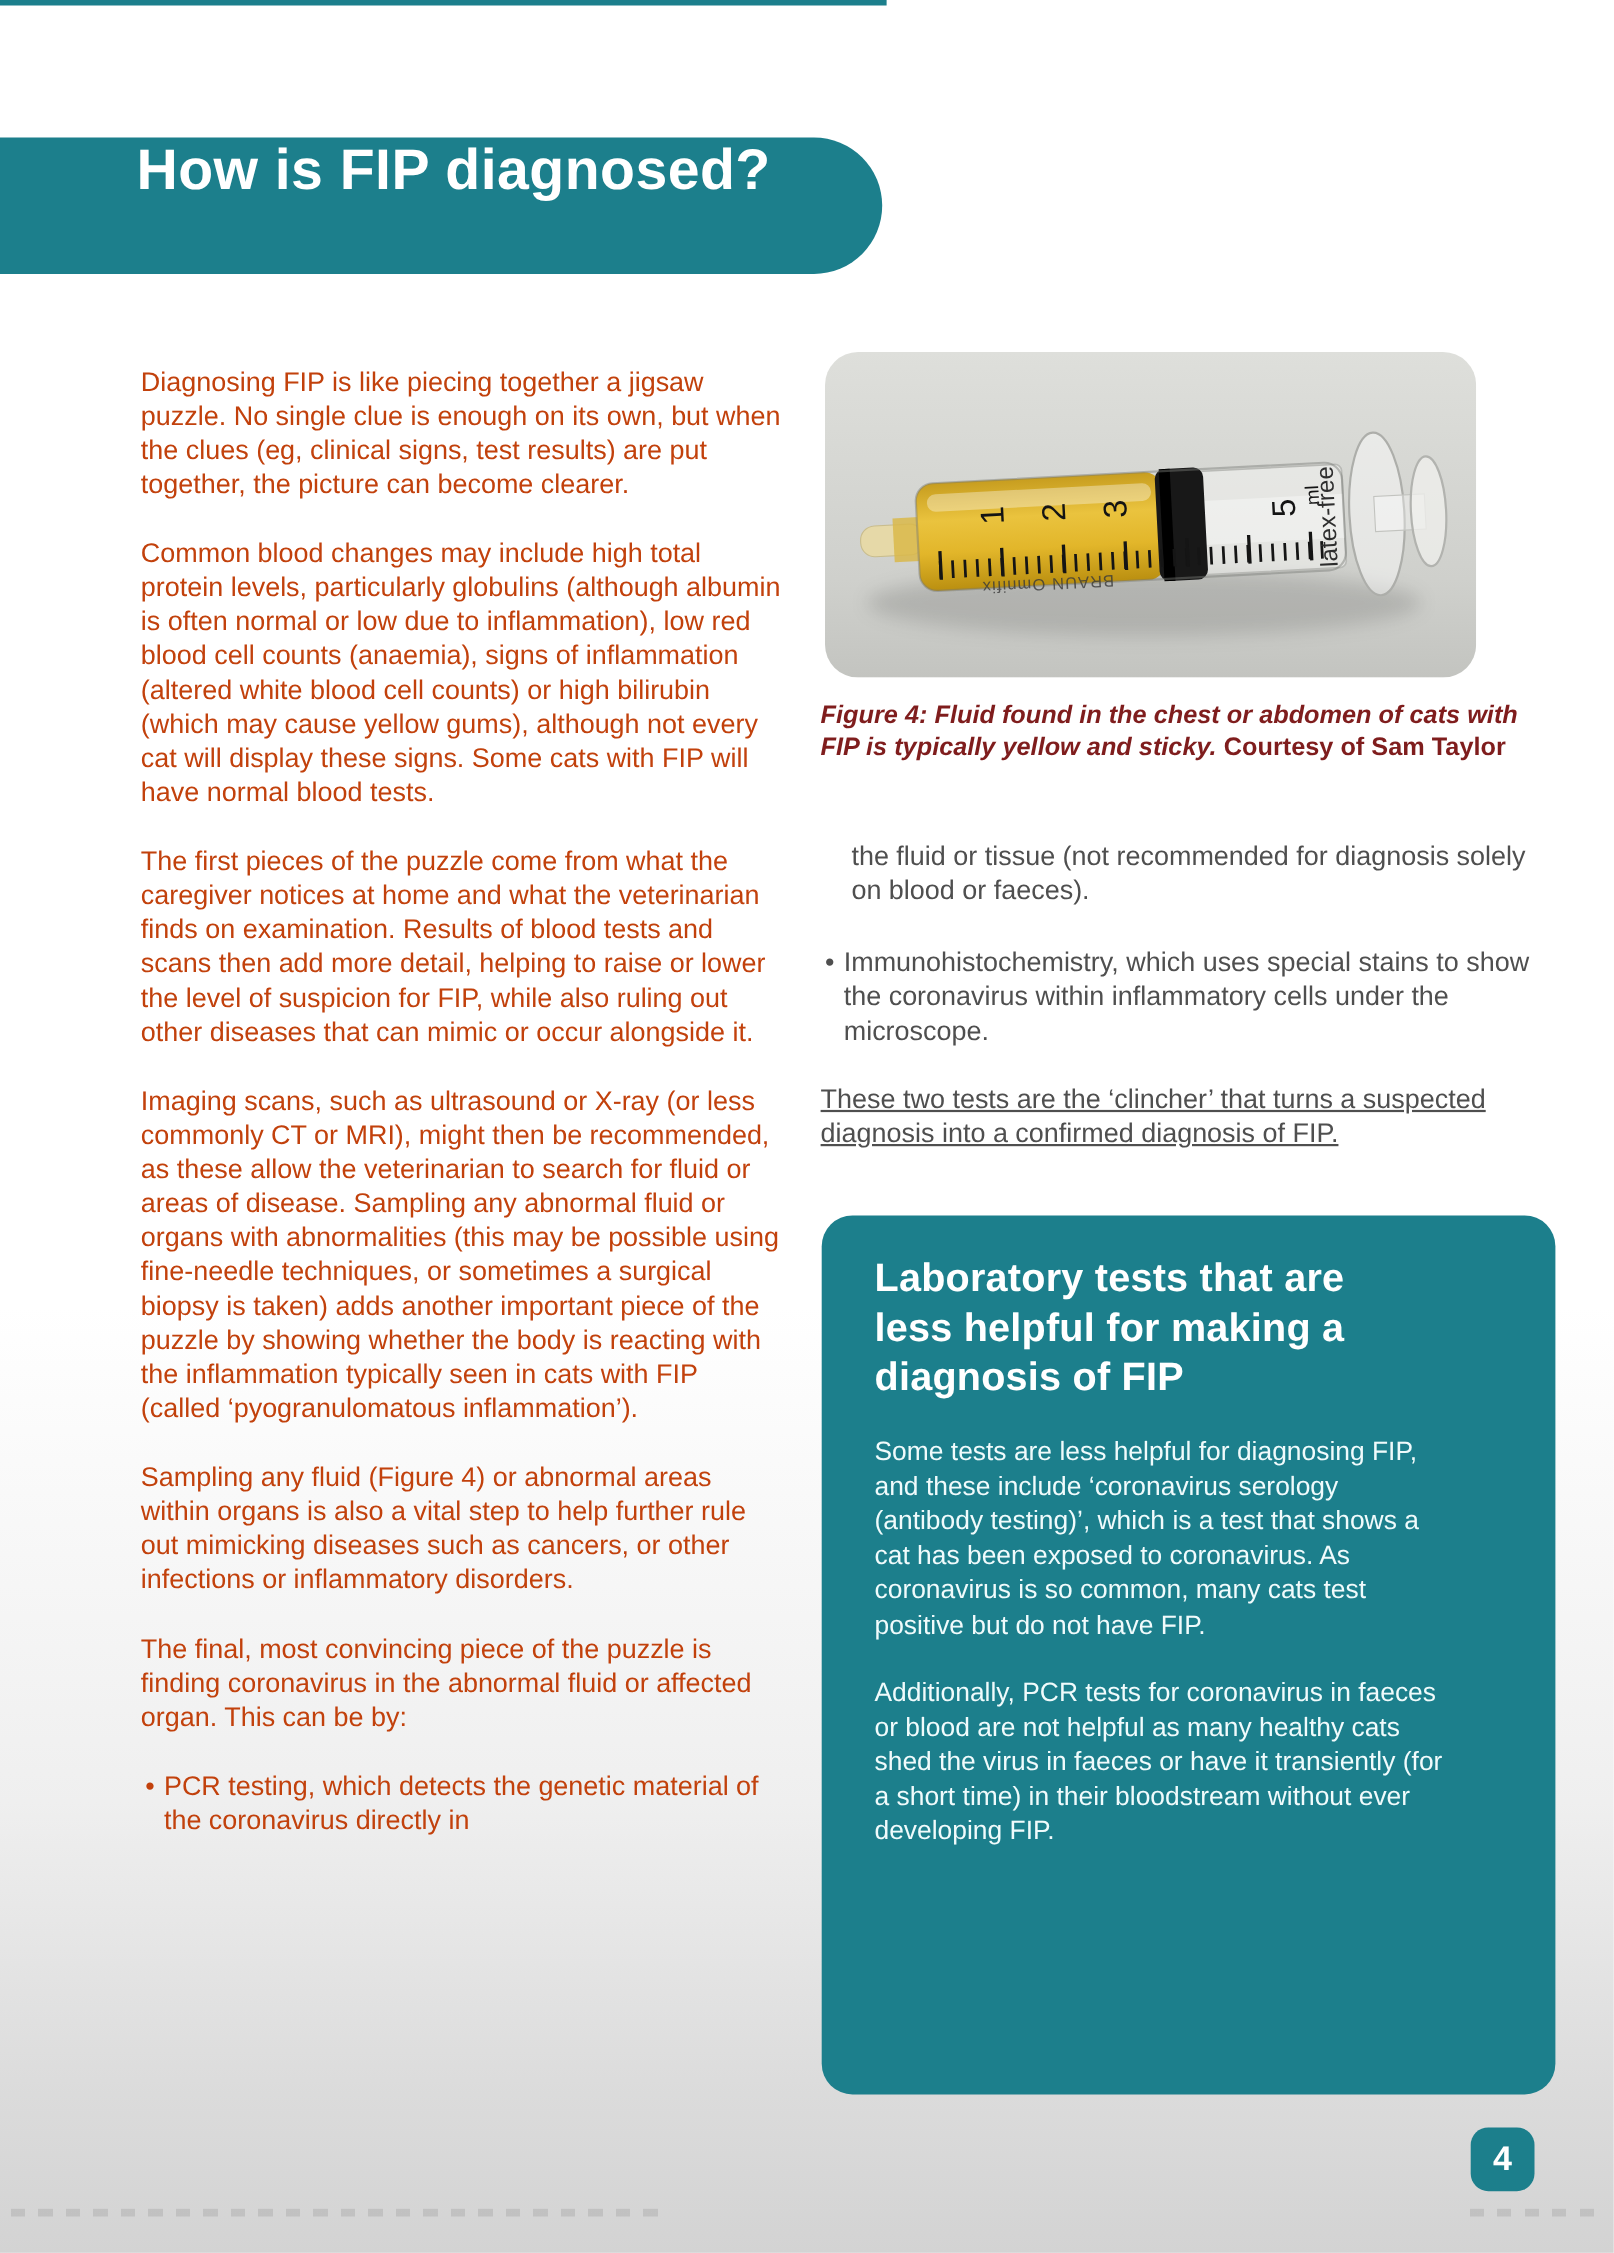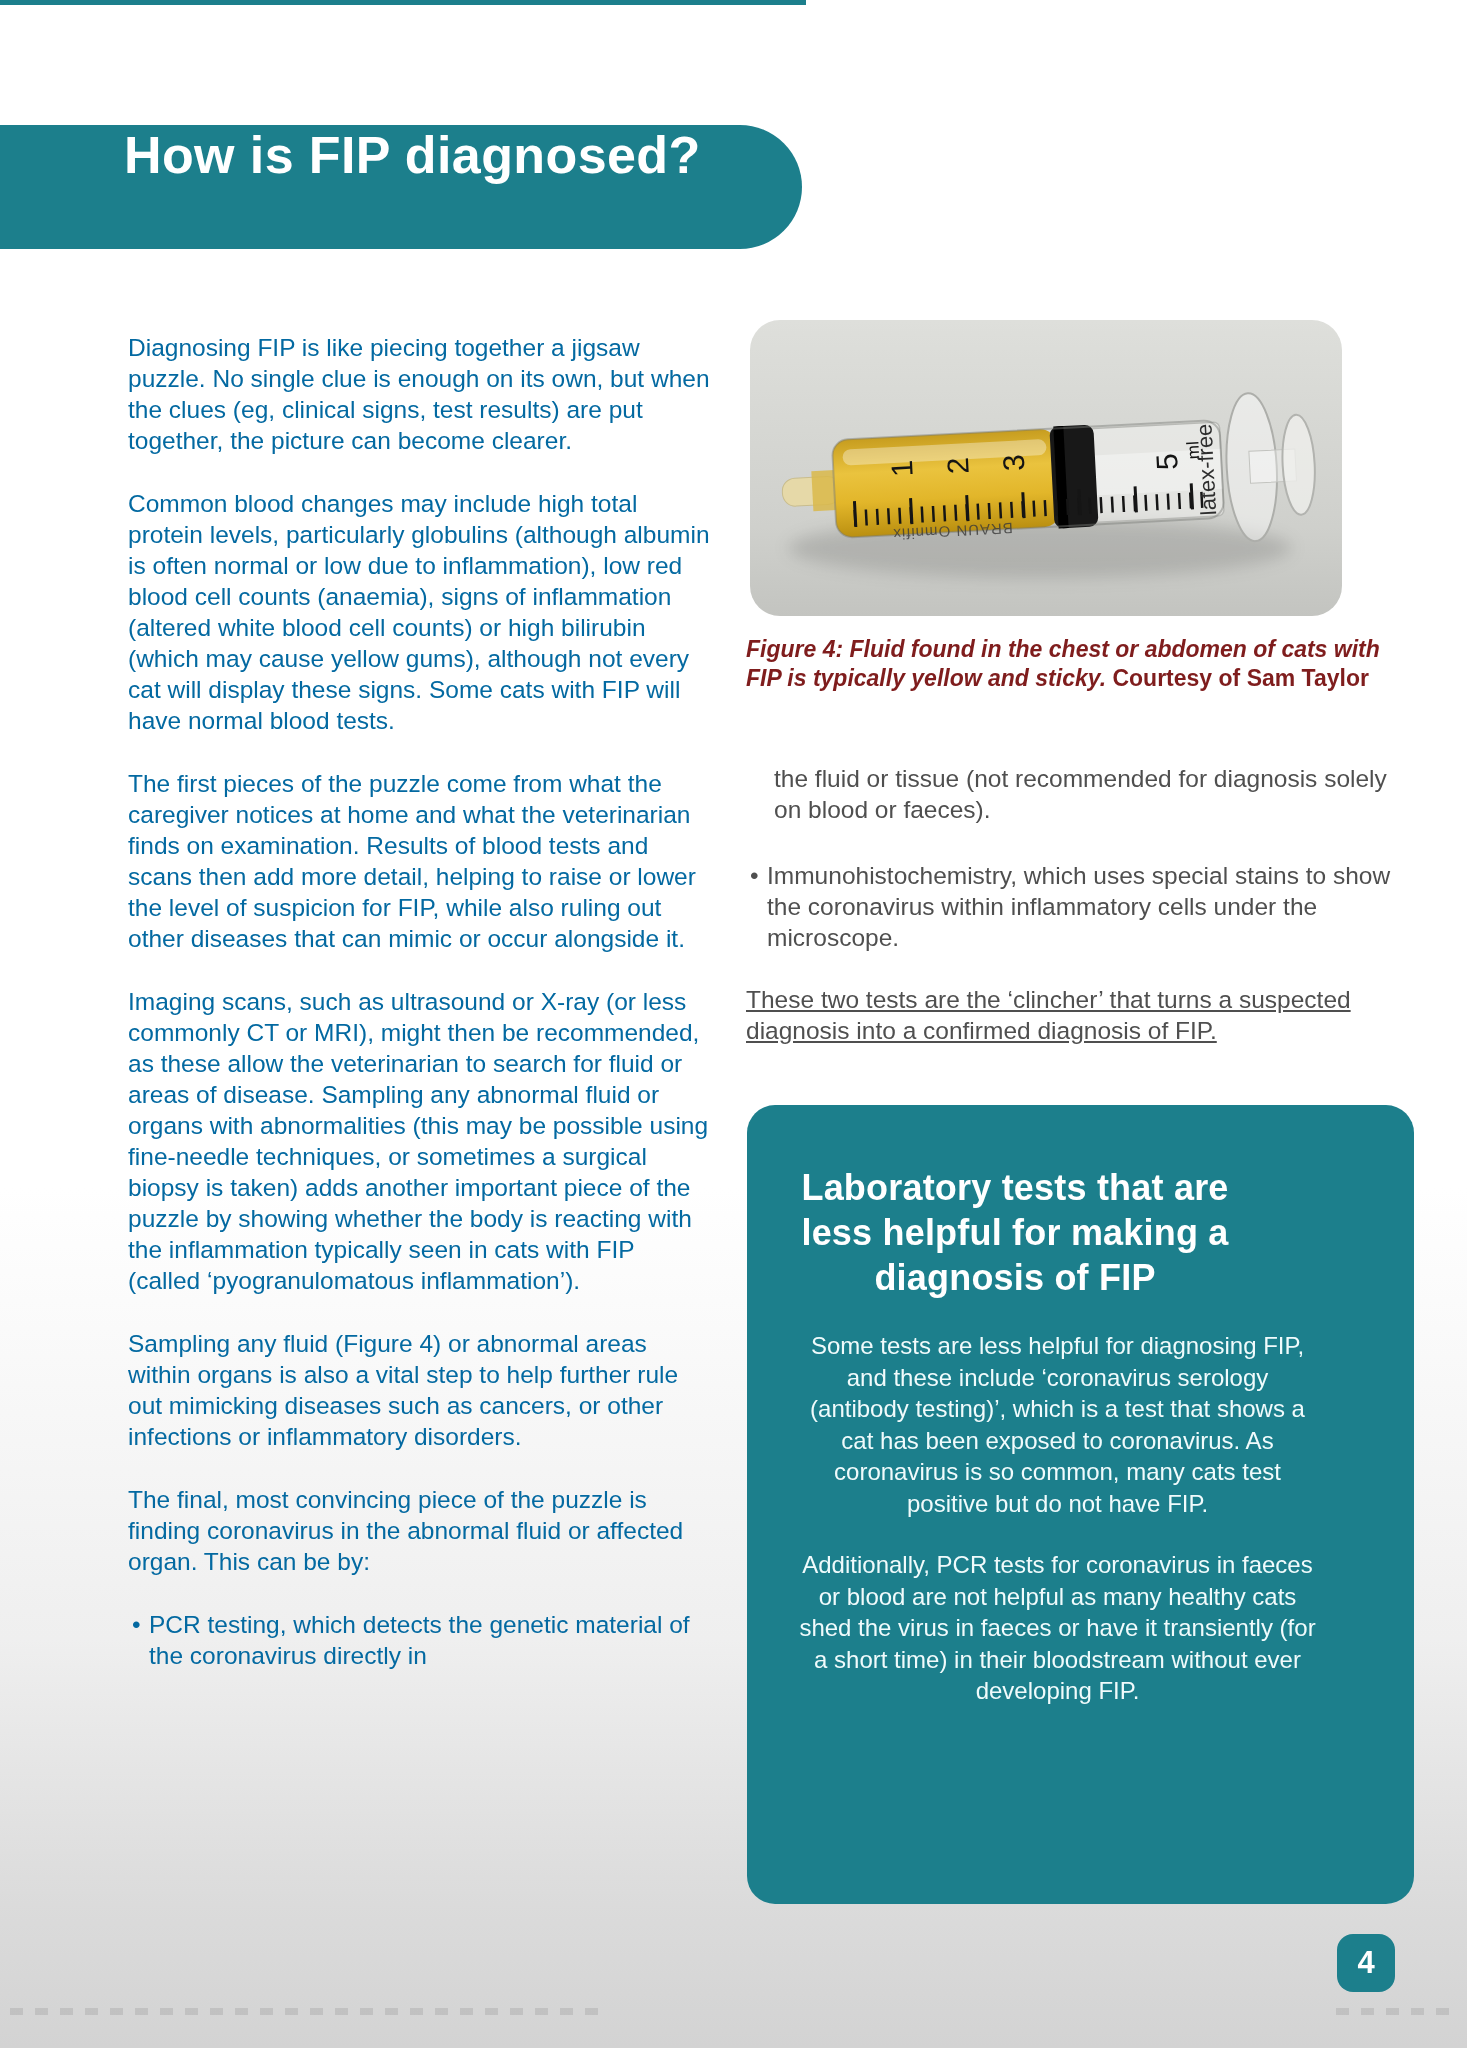--- a/index.html
+++ b/index.html
@@ -18,21 +18,21 @@
     position:absolute;left:0;top:125px;width:802px;height:124px;
     background:#1C7F8C;border-radius:0 62px 62px 0;
     display:flex;align-items:flex-start;
   }
   .banner h1{
     margin:0;padding-left:124px;
     font-size:52px;font-weight:bold;color:#ffffff;letter-spacing:.4px;
   }
   .left-col{
     position:absolute;left:128px;top:332px;width:582px;
-    color:#0369a1;font-size:24.5px;line-height:31px;
+    color:#c2410c;font-size:24.5px;line-height:31px;
   }
   .left-col p{margin:0 0 32px 0;}
   .bullet-item{display:flex;margin:0;}
   .bullet-item .bullet-marker{flex:0 0 21px;padding-left:4px;box-sizing:border-box;}
   .bullet-item .bullet-text{flex:1;}
   .photo-wrap{position:absolute;left:750px;top:320px;width:592px;height:296px;}
   .photo-wrap svg{display:block;}
   .photo-wrap text{font-family:"Liberation Sans",sans-serif;}
   .caption{
     position:absolute;left:746px;top:635px;width:660px;
@@ -41,22 +41,22 @@
   .caption .it{font-style:italic;}
   .right-col{
     position:absolute;left:746px;top:763px;width:666px;
     color:#4F4F4F;font-size:24.5px;line-height:31px;
   }
   .cont-indent{padding-left:28px;}
   .right-col .bullet-item{margin-top:35px;}
   .right-col .closing{margin:31px 0 0 0;text-decoration:underline;}
   .callout{
     position:absolute;left:747px;top:1105px;width:667px;height:799px;
-    box-sizing:border-box;padding:60px 44px 0 48px;
-    background:#1C7F8C;border-radius:28px;color:#F0FBFC;text-align:center;
+    box-sizing:border-box;padding:34px 44px 0 48px;
+    background:#1C7F8C;border-radius:28px;color:#F0FBFC;
   }
   .callout h2{
     margin:0 0 30px 0;max-width:440px;
     font-size:36px;line-height:45px;font-weight:bold;color:#ffffff;letter-spacing:.2px;
   }
   .callout p{margin:0 0 30px 0;max-width:525px;font-size:24px;line-height:31.5px;}
   .page-num{
     position:absolute;left:1337px;top:1934px;width:58px;height:58px;
     background:#1C7F8C;border-radius:16px;color:#ffffff;
     font-size:31px;font-weight:bold;

